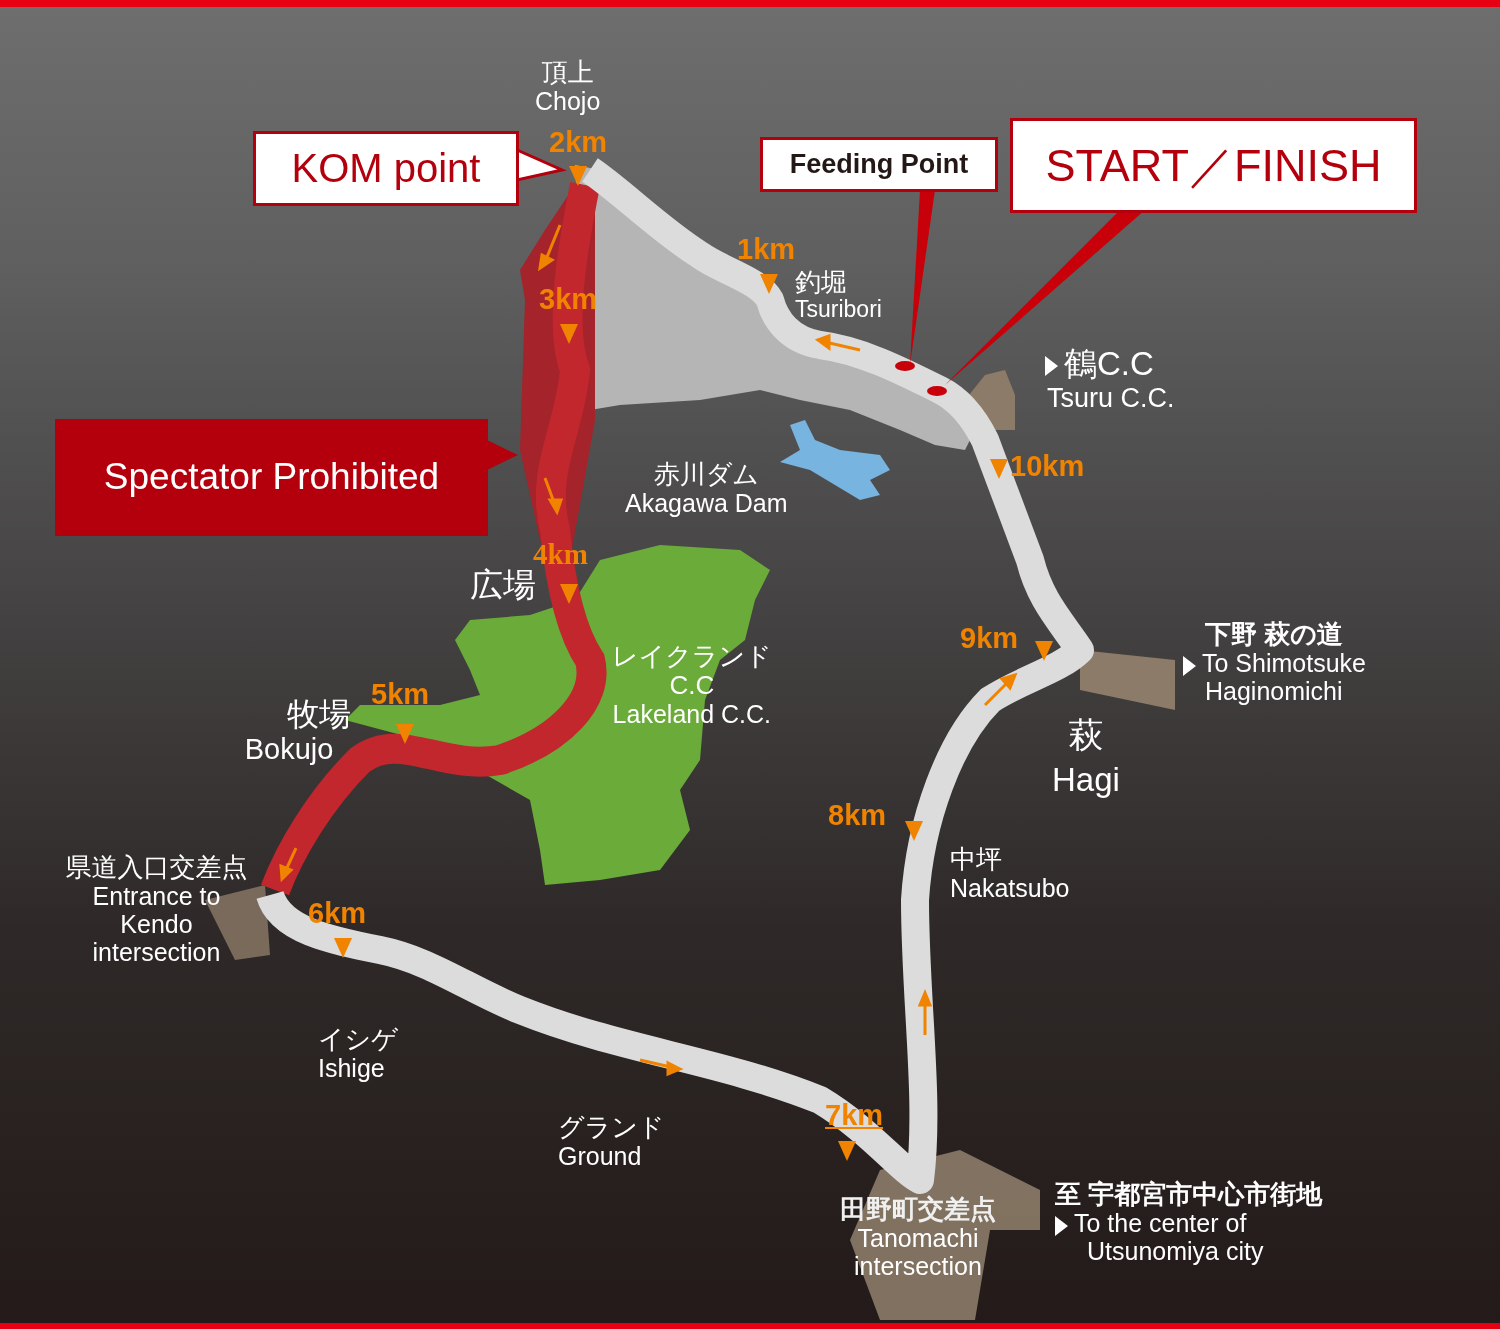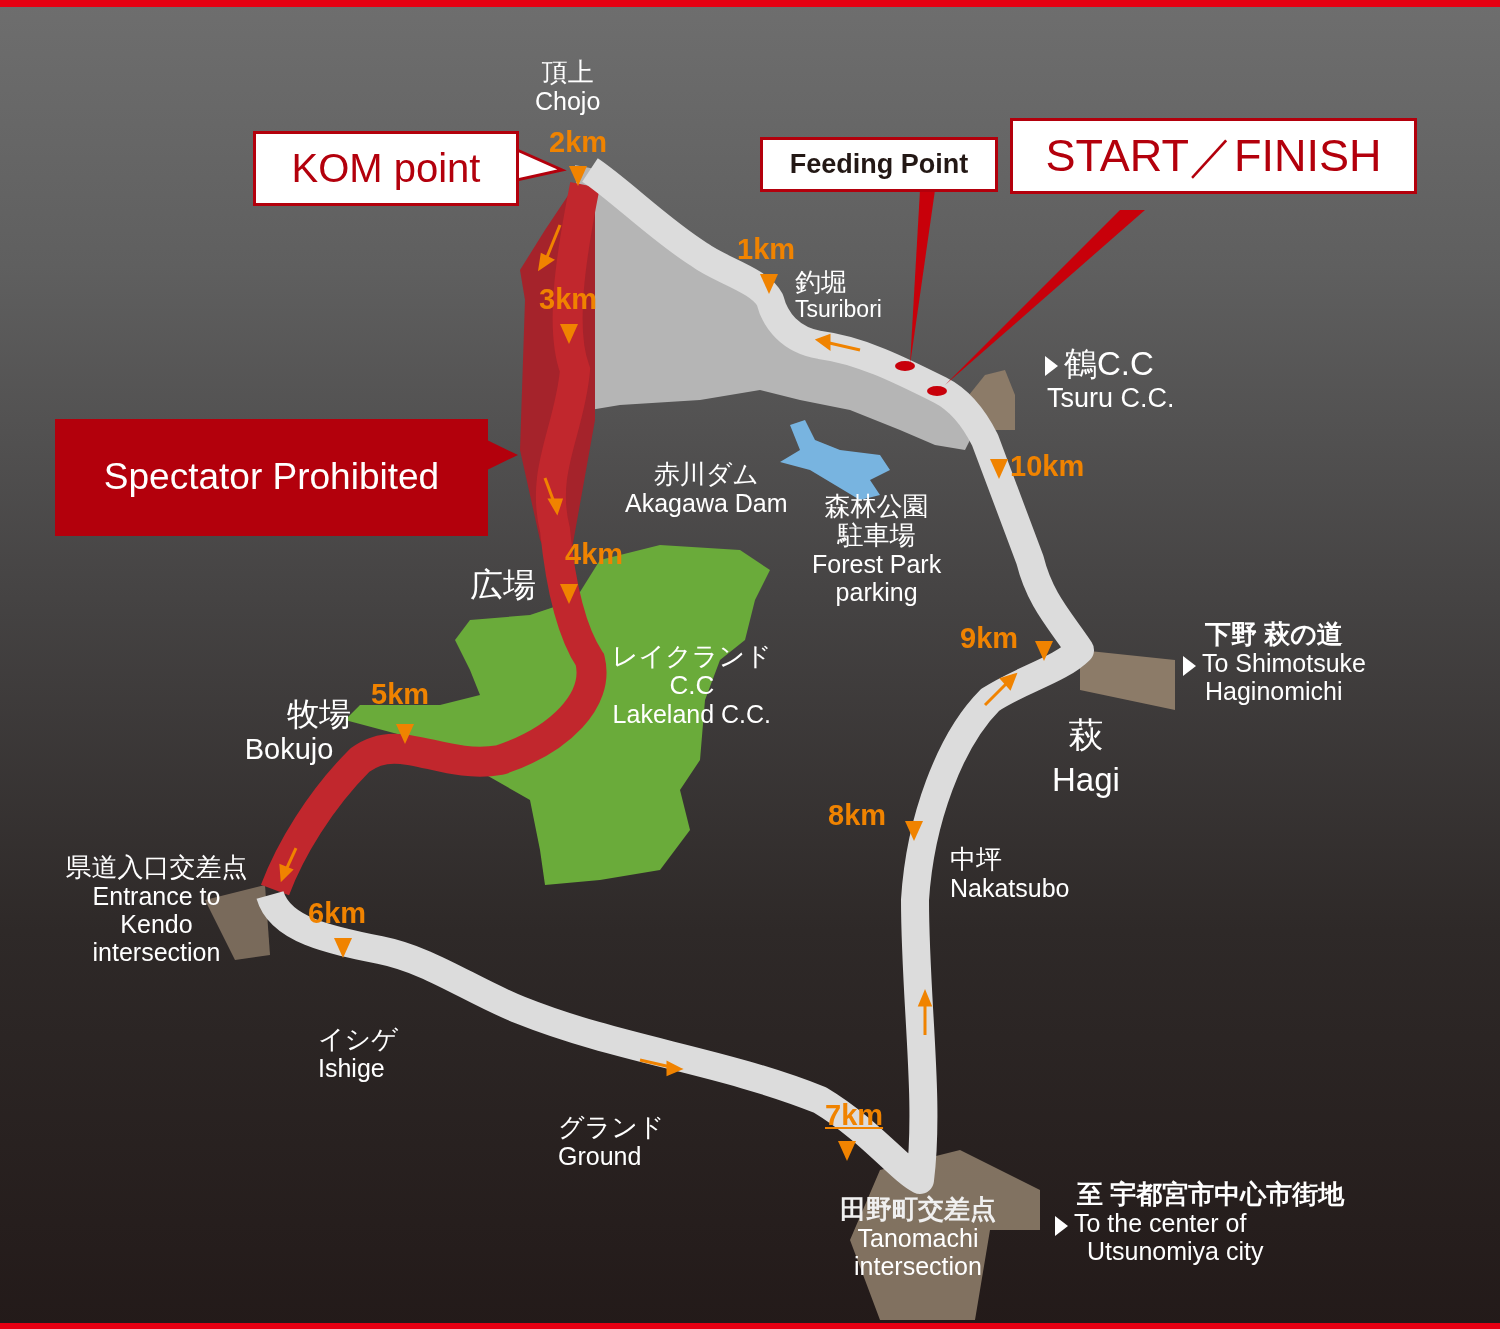--- a/index.html
+++ b/index.html
@@ -10,21 +10,21 @@
   .bar-bot { position:absolute; left:0; bottom:0; width:1500px; height:6px; background:#e60012; }
   svg.course { position:absolute; left:0; top:0; }
   .lbl { position:absolute; color:#fff; text-align:center; line-height:1.12; white-space:nowrap; }
   .jp { font-size:26px; }
   .en { font-size:25px; }
   .km { position:absolute; color:#f08300; font-weight:bold; font-size:29px; white-space:nowrap; }
   .tri { display:inline-block; width:0; height:0; border-left:9px solid transparent; border-right:9px solid transparent; border-top:20px solid #f08300; }
   .callout { position:absolute; background:#fff; border:3px solid #b3000c; box-sizing:border-box; display:flex; align-items:center; justify-content:center; }
   .callout.kom { left:253px; top:131px; width:266px; height:75px; color:#b3000c; font-size:40px; }
   .callout.feed { left:760px; top:137px; width:238px; height:55px; color:#231815; font-size:27px; font-weight:bold; }
-  .callout.start { left:1010px; top:118px; width:407px; height:76px; color:#b3000c; font-size:45px; }
+  .callout.start { left:1010px; top:118px; width:407px; height:95px; color:#b3000c; font-size:45px; }
   .prohibited { position:absolute; left:55px; top:419px; width:433px; height:117px; background:#b3000c; color:#fff; font-size:37px; text-align:center; line-height:1.27; display:flex; align-items:center; justify-content:center; }
   .arrow-r { display:inline-block; width:0; height:0; border-top:10px solid transparent; border-bottom:10px solid transparent; border-left:13px solid #fff; vertical-align:middle; margin-right:6px; }
   .bold { font-weight:bold; }
 </style>
 </head>
 <body>
 
 <div id="map">
   <div class="bar-top"></div>
 
@@ -87,21 +87,21 @@
         <div>Spectator Prohibited</div>
       </div>
   </div>
 
   <div class="km" style="left:737px;top:233px;"><span>1km</span></div>
   <div class="km" style="left:760px;top:268px;"><span class="tri"></span></div>
   <div class="km" style="left:549px;top:126px;"><span>2km</span></div>
   <div class="km" style="left:569px;top:160px;"><span class="tri"></span></div>
   <div class="km" style="left:539px;top:283px;"><span>3km</span></div>
   <div class="km" style="left:560px;top:318px;"><span class="tri"></span></div>
-  <div class="km" style="left:565px;top:538px;"><span>4km</span></div>
+  <div class="km" style="left:533px;top:538px;font-family:Liberation Serif, serif;"><span>4km</span></div>
   <div class="km" style="left:560px;top:578px;"><span class="tri"></span></div>
   <div class="km" style="left:371px;top:678px;"><span>5km</span></div>
   <div class="km" style="left:396px;top:718px;"><span class="tri"></span></div>
   <div class="km" style="left:308px;top:897px;"><span>6km</span></div>
   <div class="km" style="left:334px;top:932px;"><span class="tri"></span></div>
   <div class="km" style="left:825px;top:1099px;text-decoration:underline;"><span>7km</span></div>
   <div class="km" style="left:838px;top:1135px;"><span class="tri"></span></div>
   <div class="km" style="left:828px;top:799px;"><span>8km</span></div>
   <div class="km" style="left:905px;top:815px;"><span class="tri"></span></div>
   <div class="km" style="left:960px;top:622px;"><span>9km</span></div>
@@ -117,26 +117,20 @@
     <div class="jp">釣堀</div>
       <div class="en" style="font-size:23px">Tsuribori</div>
   </div>
   <div class="lbl" style="left:1025px;top:346px;text-align:left;">
     <div style="font-size:33px;padding-left:20px;"><span class="arrow-r"></span><span>鶴C.C</span></div>
     <div style="font-size:27px;margin-left:22px;">Tsuru C.C.</div>
   </div>
   <div class="lbl" style="left:625px;top:460px;">
     <div class="jp">赤川ダム</div>
       <div class="en">Akagawa Dam</div>
-  </div>
-  <div class="lbl" style="left:812px;top:492px;">
-    <div class="jp">森林公園</div>
-      <div class="jp">駐車場</div>
-    <div class="en">Forest Park</div>
-      <div class="en">parking</div>
   </div>
   <div class="lbl" style="left:470px;top:567px;font-size:33px;">
     <div>広場</div>
   </div>
   <div class="lbl" style="left:612px;top:642px;">
     <div class="jp">レイクランド</div>
       <div class="jp">C.C</div>
       <div class="en">Lakeland C.C.</div>
   </div>
   <div class="lbl" style="left:227px;top:697px;">
@@ -156,21 +150,21 @@
   <div class="lbl" style="left:558px;top:1113px;text-align:left;">
     <div class="jp">グランド</div>
       <div class="en">Ground</div>
   </div>
   <div class="lbl" style="left:818px;top:1195px;width:200px;">
     <div class="jp bold" style="color:#f0f0f0">田野町交差点</div>
     <div class="en">Tanomachi</div>
       <div class="en">intersection</div>
   </div>
   <div class="lbl" style="left:1055px;top:1180px;text-align:left;">
-    <div class="jp bold" style="margin-left:22px;">至 宇都宮市中心市街地</div>
+    <div class="jp bold" style="">至 宇都宮市中心市街地</div>
     <div class="en"><span class="arrow-r"></span><span>To the center of</span></div>
     <div class="en" style="margin-left:32px;">Utsunomiya city</div>
   </div>
   <div class="lbl" style="left:950px;top:845px;text-align:left;">
     <div class="jp">中坪</div>
       <div class="en">Nakatsubo</div>
   </div>
   <div class="lbl" style="left:1052px;top:715px;">
     <div style="font-size:35px;">萩</div>
       <div style="font-size:33px;margin-top:8px;">Hagi</div>

